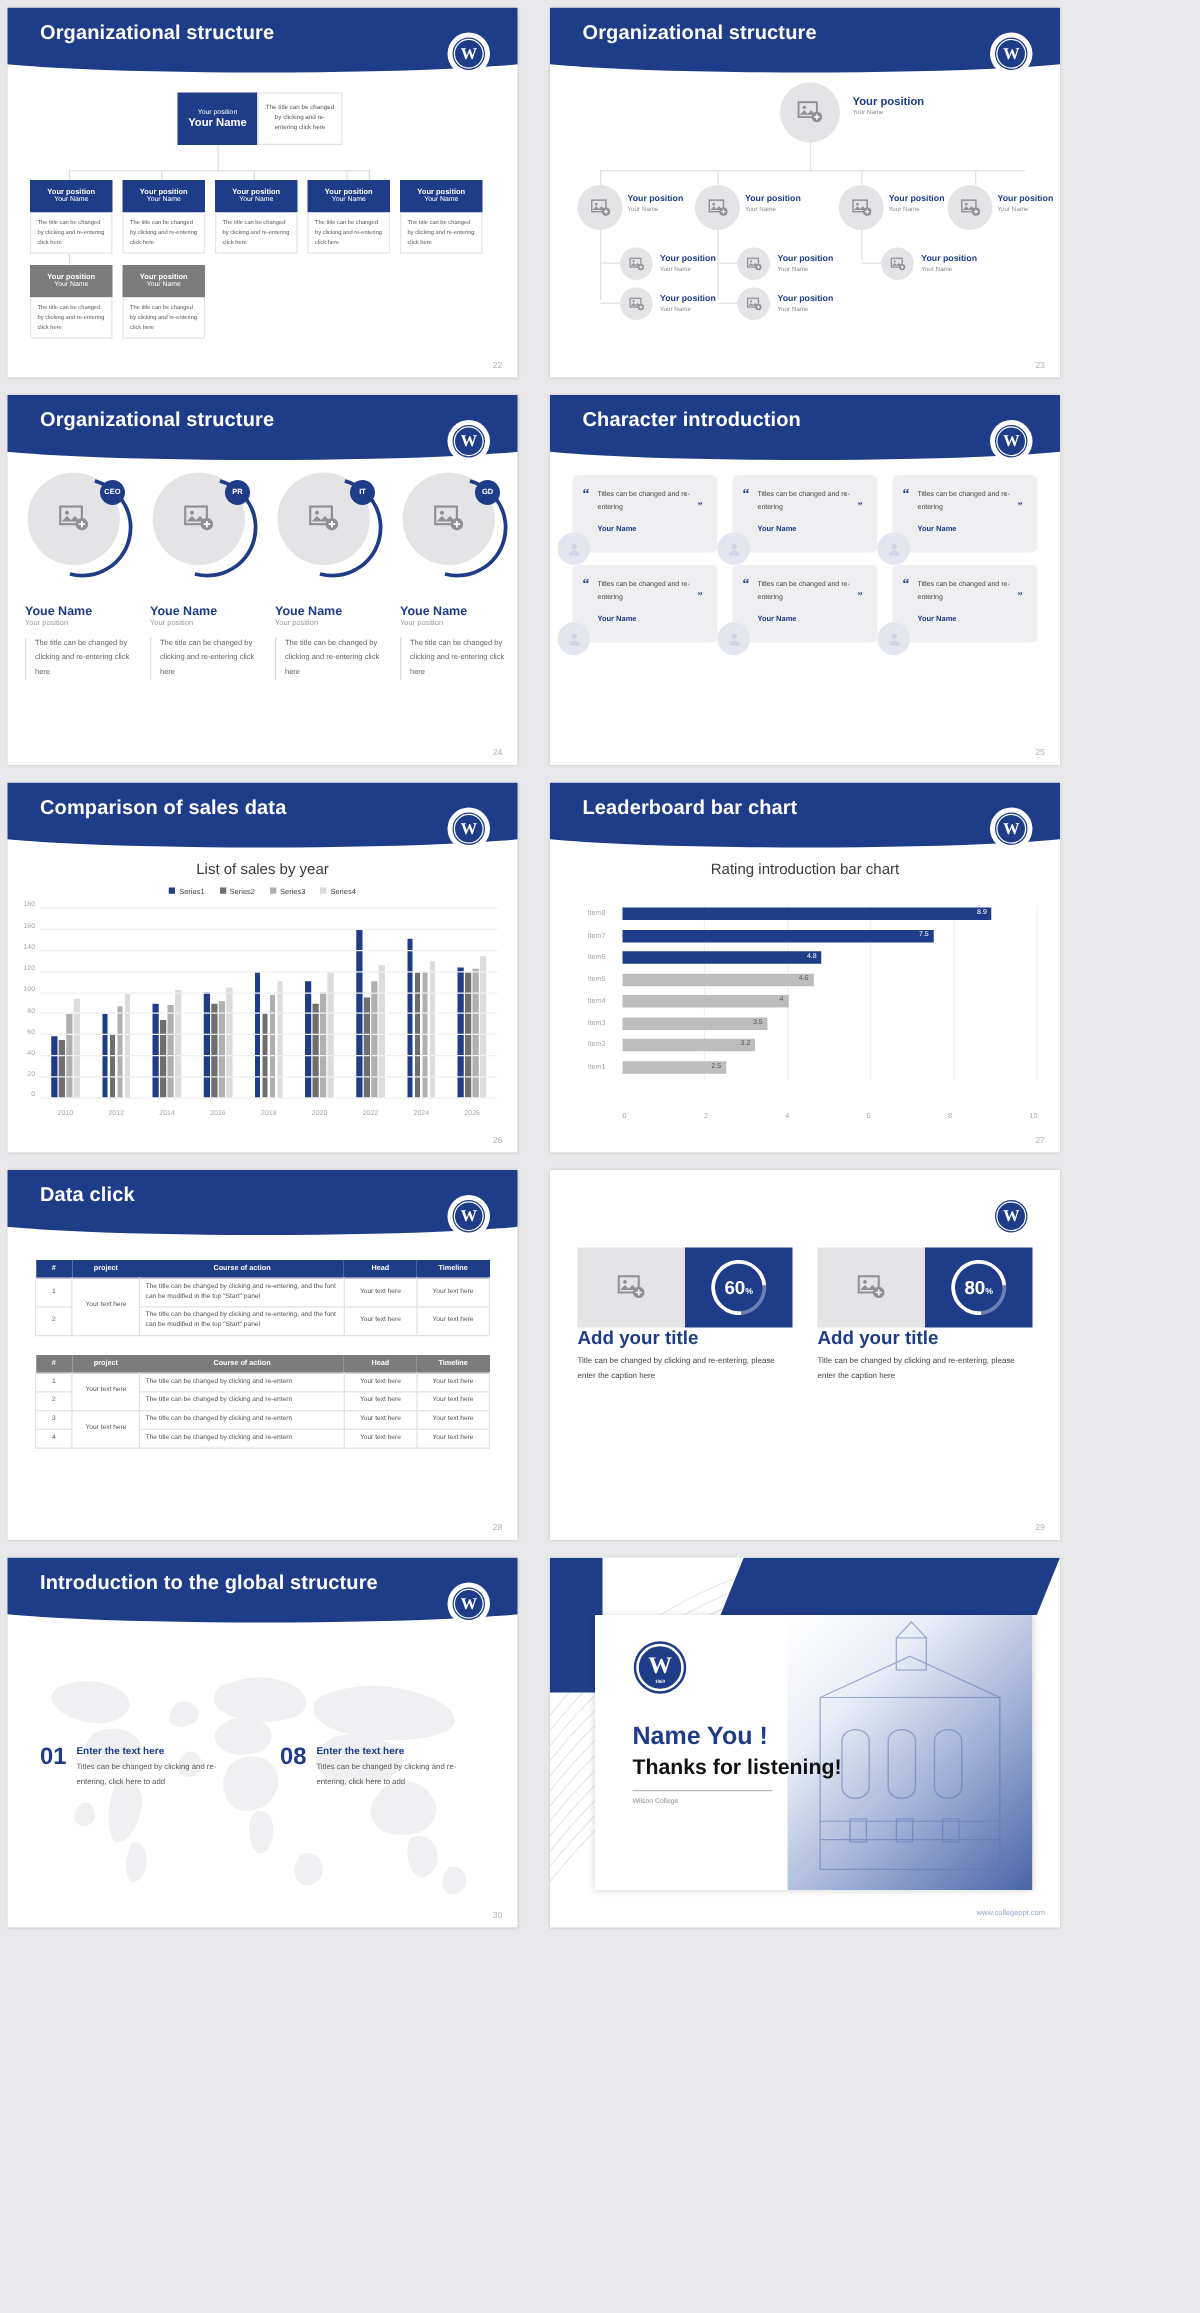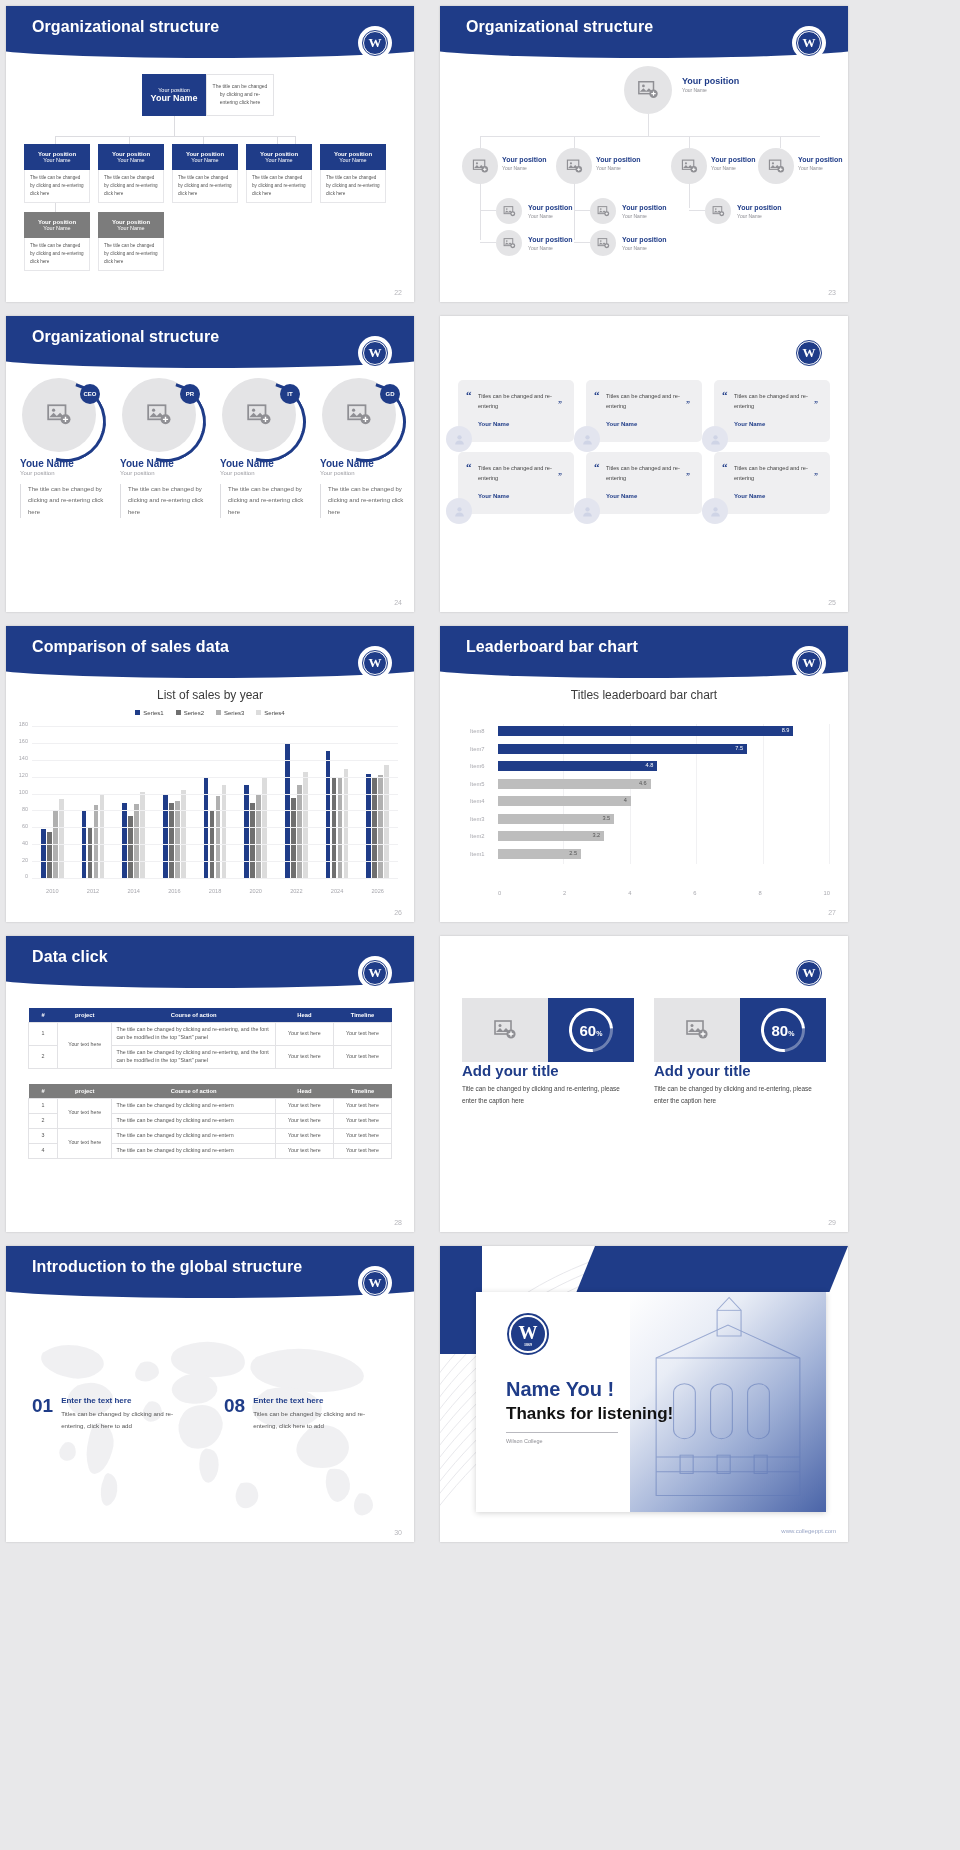--- a/index.html
+++ b/index.html
@@ -100,21 +100,21 @@
     position:absolute; inset:4px -4px -4px 4px; border-radius:50%;
     border:3px solid #1f3c88; border-top-color:transparent; border-left-color:transparent;
     transform:rotate(-30deg);
   }
   .oc3 .grayc { position:absolute; left:0; top:0; width:74px; height:74px; border-radius:50%; background:#e4e4e6; display:flex;align-items:center;justify-content:center; }
   .oc3 .badge {
     position:absolute; right:2px; top:6px; width:20px;height:20px;border-radius:50%;
     background:#1f3c88;color:#fff;font-size:6px;font-weight:bold;
     display:flex;align-items:center;justify-content:center; z-index:3;
   }
-  .oc3 .nm { font-size:10px;font-weight:bold;color:#1f3c88;margin-top:0; }
+  .oc3 .nm { font-size:10px;font-weight:bold;color:#1f3c88;margin-top:26px; }
   .oc3 .ps { font-size:6px;color:#9a9aa0;margin-top:1px; }
   .oc3 .dsc { font-size:6px;color:#666;line-height:1.9;margin-top:8px;border-left:1px solid #dcdce0;padding-left:7px; }
 
   
   .ci { position:absolute; top:64px; left:18px; display:grid; grid-template-columns:repeat(3,116px); gap:10px 12px; }
   .ci .card { background:#efeff1; border-radius:5px; padding:11px 10px 10px 20px; height:62px; position:relative; }
   .ci .q1 { position:absolute; left:8px; top:9px; color:#1f3c88; font-size:11px; font-weight:bold; font-family:"Liberation Serif",serif; }
   .ci .q2 { position:absolute; right:12px; top:20px; color:#1f3c88; font-size:8px; font-weight:bold; font-family:"Liberation Serif",serif; }
   .ci .tx { font-size:5.6px; color:#444; line-height:1.85; }
   .ci .nm { font-size:6px; font-weight:bold; color:#1f3c88; margin-top:9px; }
@@ -557,20 +557,24 @@
         </div>
         <div class="nm">Youe Name</div>
         <div class="ps">Your position</div>
         <div class="dsc">The title can be changed by clicking and re-entering click here</div>
       </div>
     </div>
     <div class="pg">24</div>
   </div>
 
   <div class="slide">
+    <div class="band">
+        <div class="fill"></div>
+      <h2>Character introduction</h2>
+      </div>
     <div class="logo">
         <div class="inner">W</div>
       </div>
 
     <div class="ci">
       <div class="card">
           <span class="q1">“</span>
           <span class="q2">”</span>
           <div class="tx">Titles can be changed and re-entering</div>
           <div class="nm">Your Name</div>
@@ -755,21 +759,21 @@
 
   <div class="slide">
     <div class="band">
         <div class="fill"></div>
       <h2>Leaderboard bar chart</h2>
       </div>
     <div class="logo">
         <div class="inner">W</div>
       </div>
 
-    <div class="ch-title">Titles leaderboard bar chart</div>
+    <div class="ch-title">Rating introduction bar chart</div>
     <div class="lb" id="lb-rows">
         <div class="vgrid">
           <i></i>
           <i></i>
           <i></i>
           <i></i>
           <i></i>
         </div>
         <div class="row">
           <div class="lbl">Item8</div>

